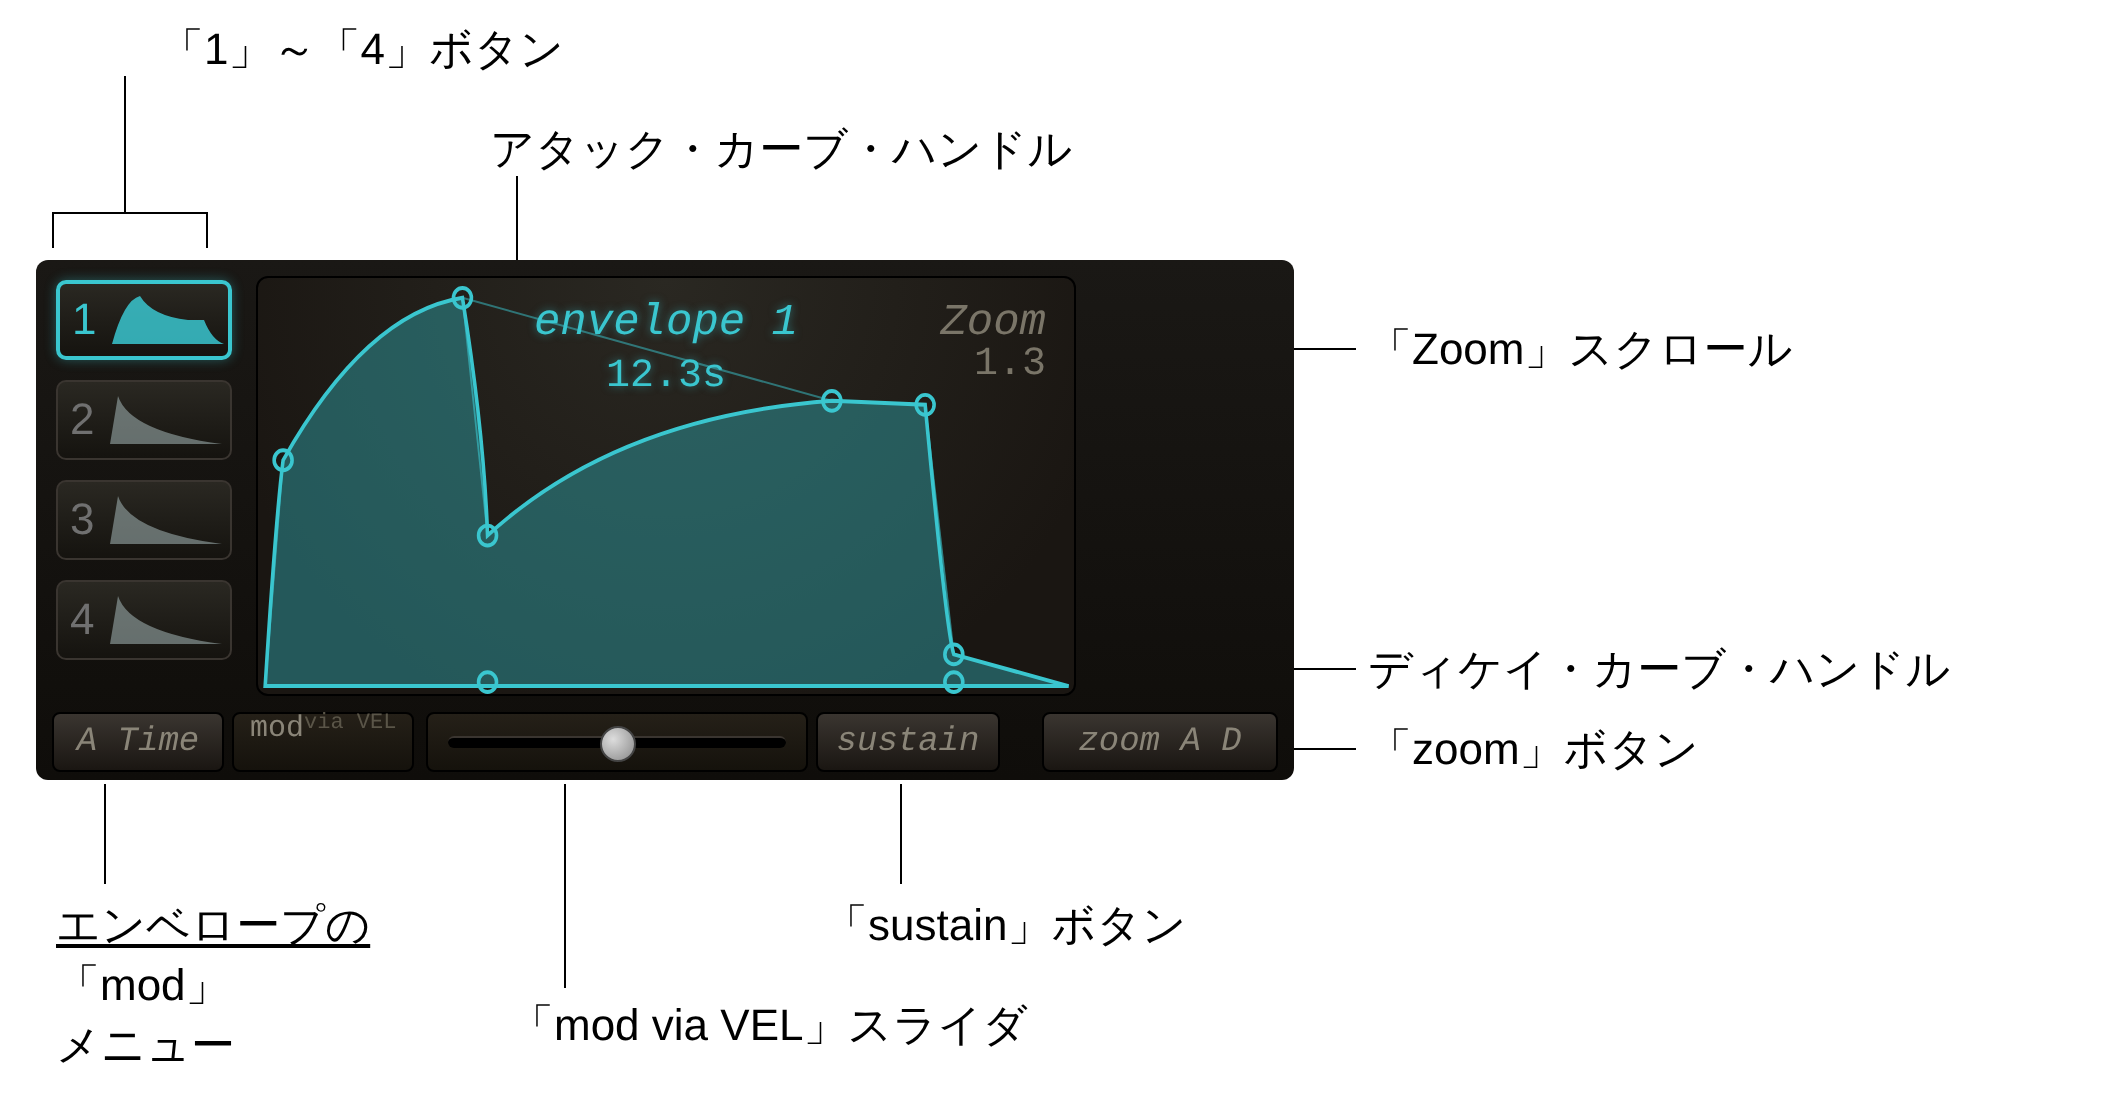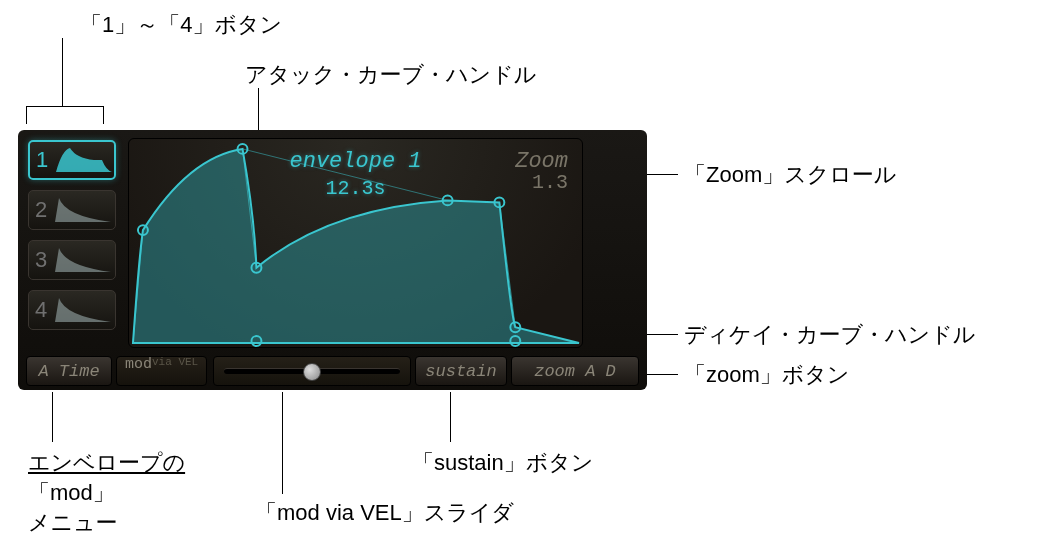--- a/index.html
+++ b/index.html
@@ -27,21 +27,21 @@
       width: 629px;
       height: 260px;
       background: linear-gradient(180deg, #1a1815 0%, #0f0d0a 100%);
       border-radius: 6px;
       overflow: hidden;
     }
     .env-display {
       position: absolute;
       left: 110px;
       top: 8px;
-      width: 455px;
+      width: 410px;
       height: 210px;
       background: radial-gradient(ellipse at 50% 0%, #2a2822 0%, #1a1612 80%);
       border-radius: 6px;
       border: 1px solid #000;
     }
     .env-title {
       position: absolute;
       left: 50%;
       top: 10px;
       transform: translateX(-50%);
@@ -308,16 +308,16 @@
     <div class="mod-box">
       <span class="l1">mod</span>
       <span class="l2">via VEL</span>
     </div>
     <div class="slider-box">
       <div class="slider-track">
         <div class="slider-thumb"></div>
       </div>
     </div>
     <div class="bbtn" style="width:92px;">sustain</div>
-    <div class="bbtn" style="width:128px;">zoom A D</div>
+    <div class="bbtn" style="width:118px;margin-left:17px;">zoom A D</div>
   </div>
 
 </div>
 
 </body></html>

